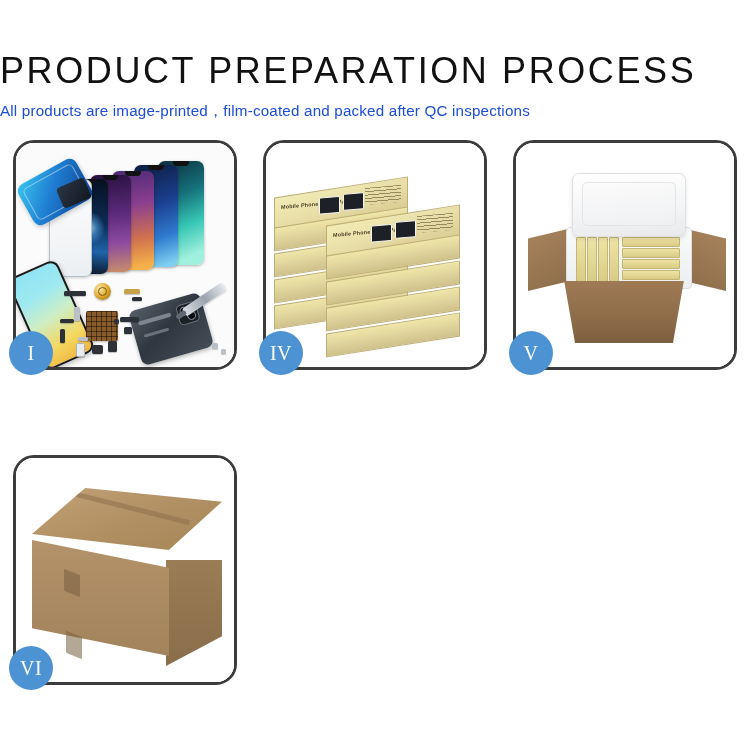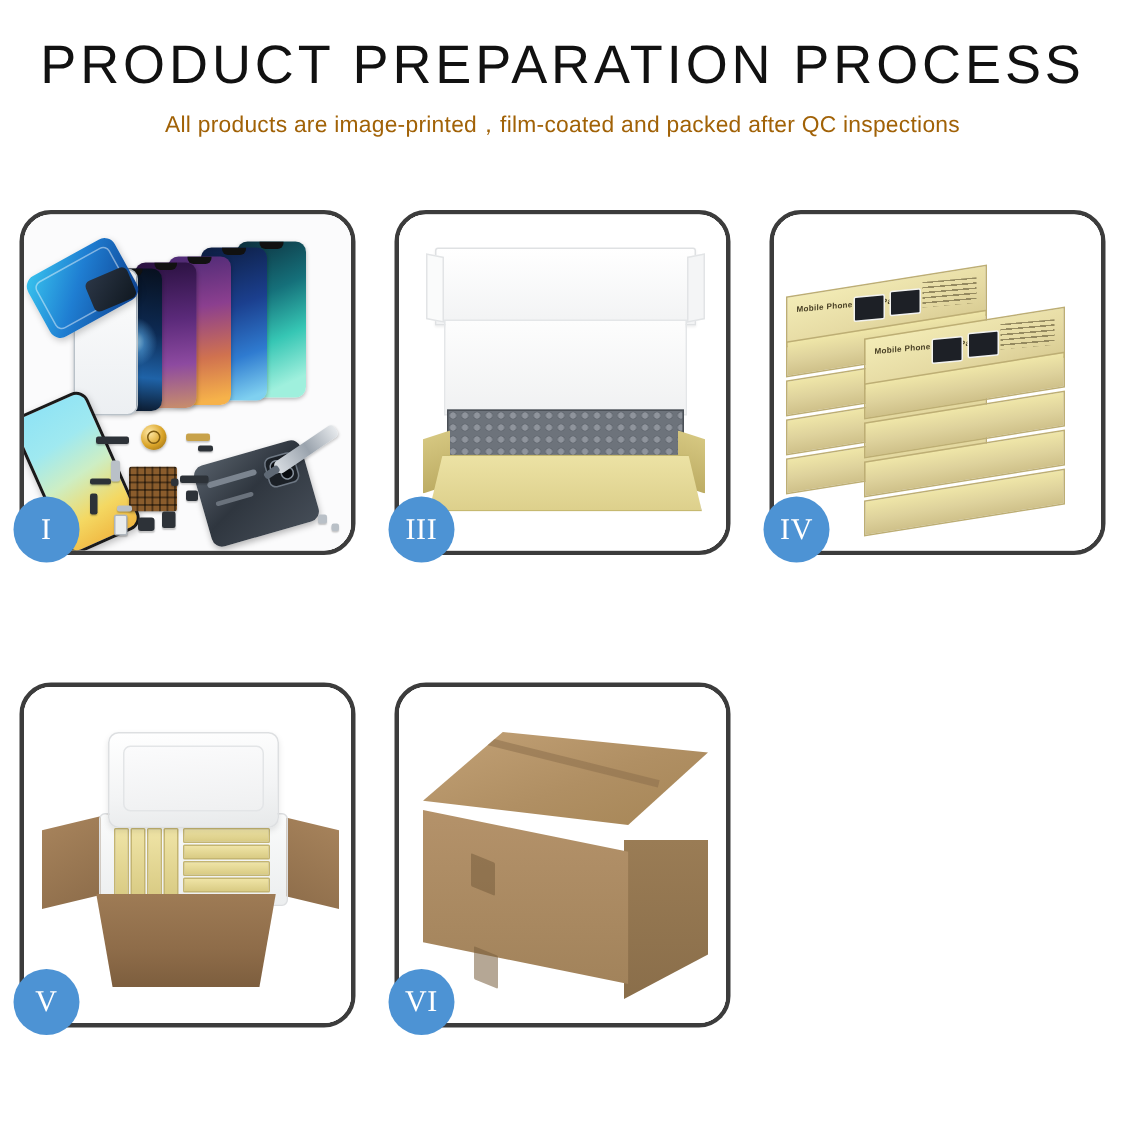--- a/index.html
+++ b/index.html
@@ -11,39 +11,38 @@
     width: 750px;
     height: 750px;
     font-family: "Liberation Sans", sans-serif;
     overflow: hidden;
     position: relative;
   }
 
   
   .header {
     width: 750px;
-    padding-top: 24px;
-    text-align: center;
+    padding-top: 52px;
   }
   .header-title {
     font-family: "Liberation Sans", sans-serif;
     font-size: 36px;
     font-weight: 500;
     letter-spacing: 2.6px;
     color: #111111;
     line-height: 1.05;
     white-space: nowrap;
   }
   .header-subtitle {
     margin-top: 11px;
     font-family: "Liberation Sans", sans-serif;
     font-size: 15.2px;
     font-weight: 400;
     letter-spacing: 0.18px;
-    color: #a16207;
+    color: #1d4ed8;
     white-space: nowrap;
   }
 
   
   .grid {
     position: absolute;
     left: 13px;
     top: 140px;
     width: 724px;
     display: grid;
@@ -442,34 +441,20 @@
       <div class="prt" style="left:76px;top:202px;width:11px;height:9px;border-radius:2px;"></div>
       <div class="prt" style="left:92px;top:198px;width:9px;height:11px;"></div>
       <div class="prt" style="left:98px;top:176px;width:5px;height:5px;"></div>
       <div class="prt lt" style="right:16px;top:200px;width:6px;height:6px;"></div>
       <div class="prt lt" style="right:8px;top:206px;width:5px;height:5px;"></div>
     </div>
     <div class="badge">I</div>
   </div>
 
 
-  <div class="panel">
-    <div class="panel-stage">
-      <div class="p3-bg"></div>
-      <div class="flatbox">
-        <div class="fb-lid"></div>
-        <div class="fb-foam"></div>
-        <div class="fb-inner"></div>
-        <div class="fb-flapL"></div>
-        <div class="fb-flapR"></div>
-        <div class="fb-front"></div>
-      </div>
-    </div>
-    <div class="badge">III</div>
-  </div>
 
   <div class="panel">
     <div class="panel-stage">
       <div class="p4-bg"></div>
       <div class="stack">
 
         <div class="sbox lidtop stackA" style="top:26px;">
           <div class="lbl">Mobile Phone Spare Parts</div>
           <div class="win w1"></div>
             <div class="win w2"></div>

